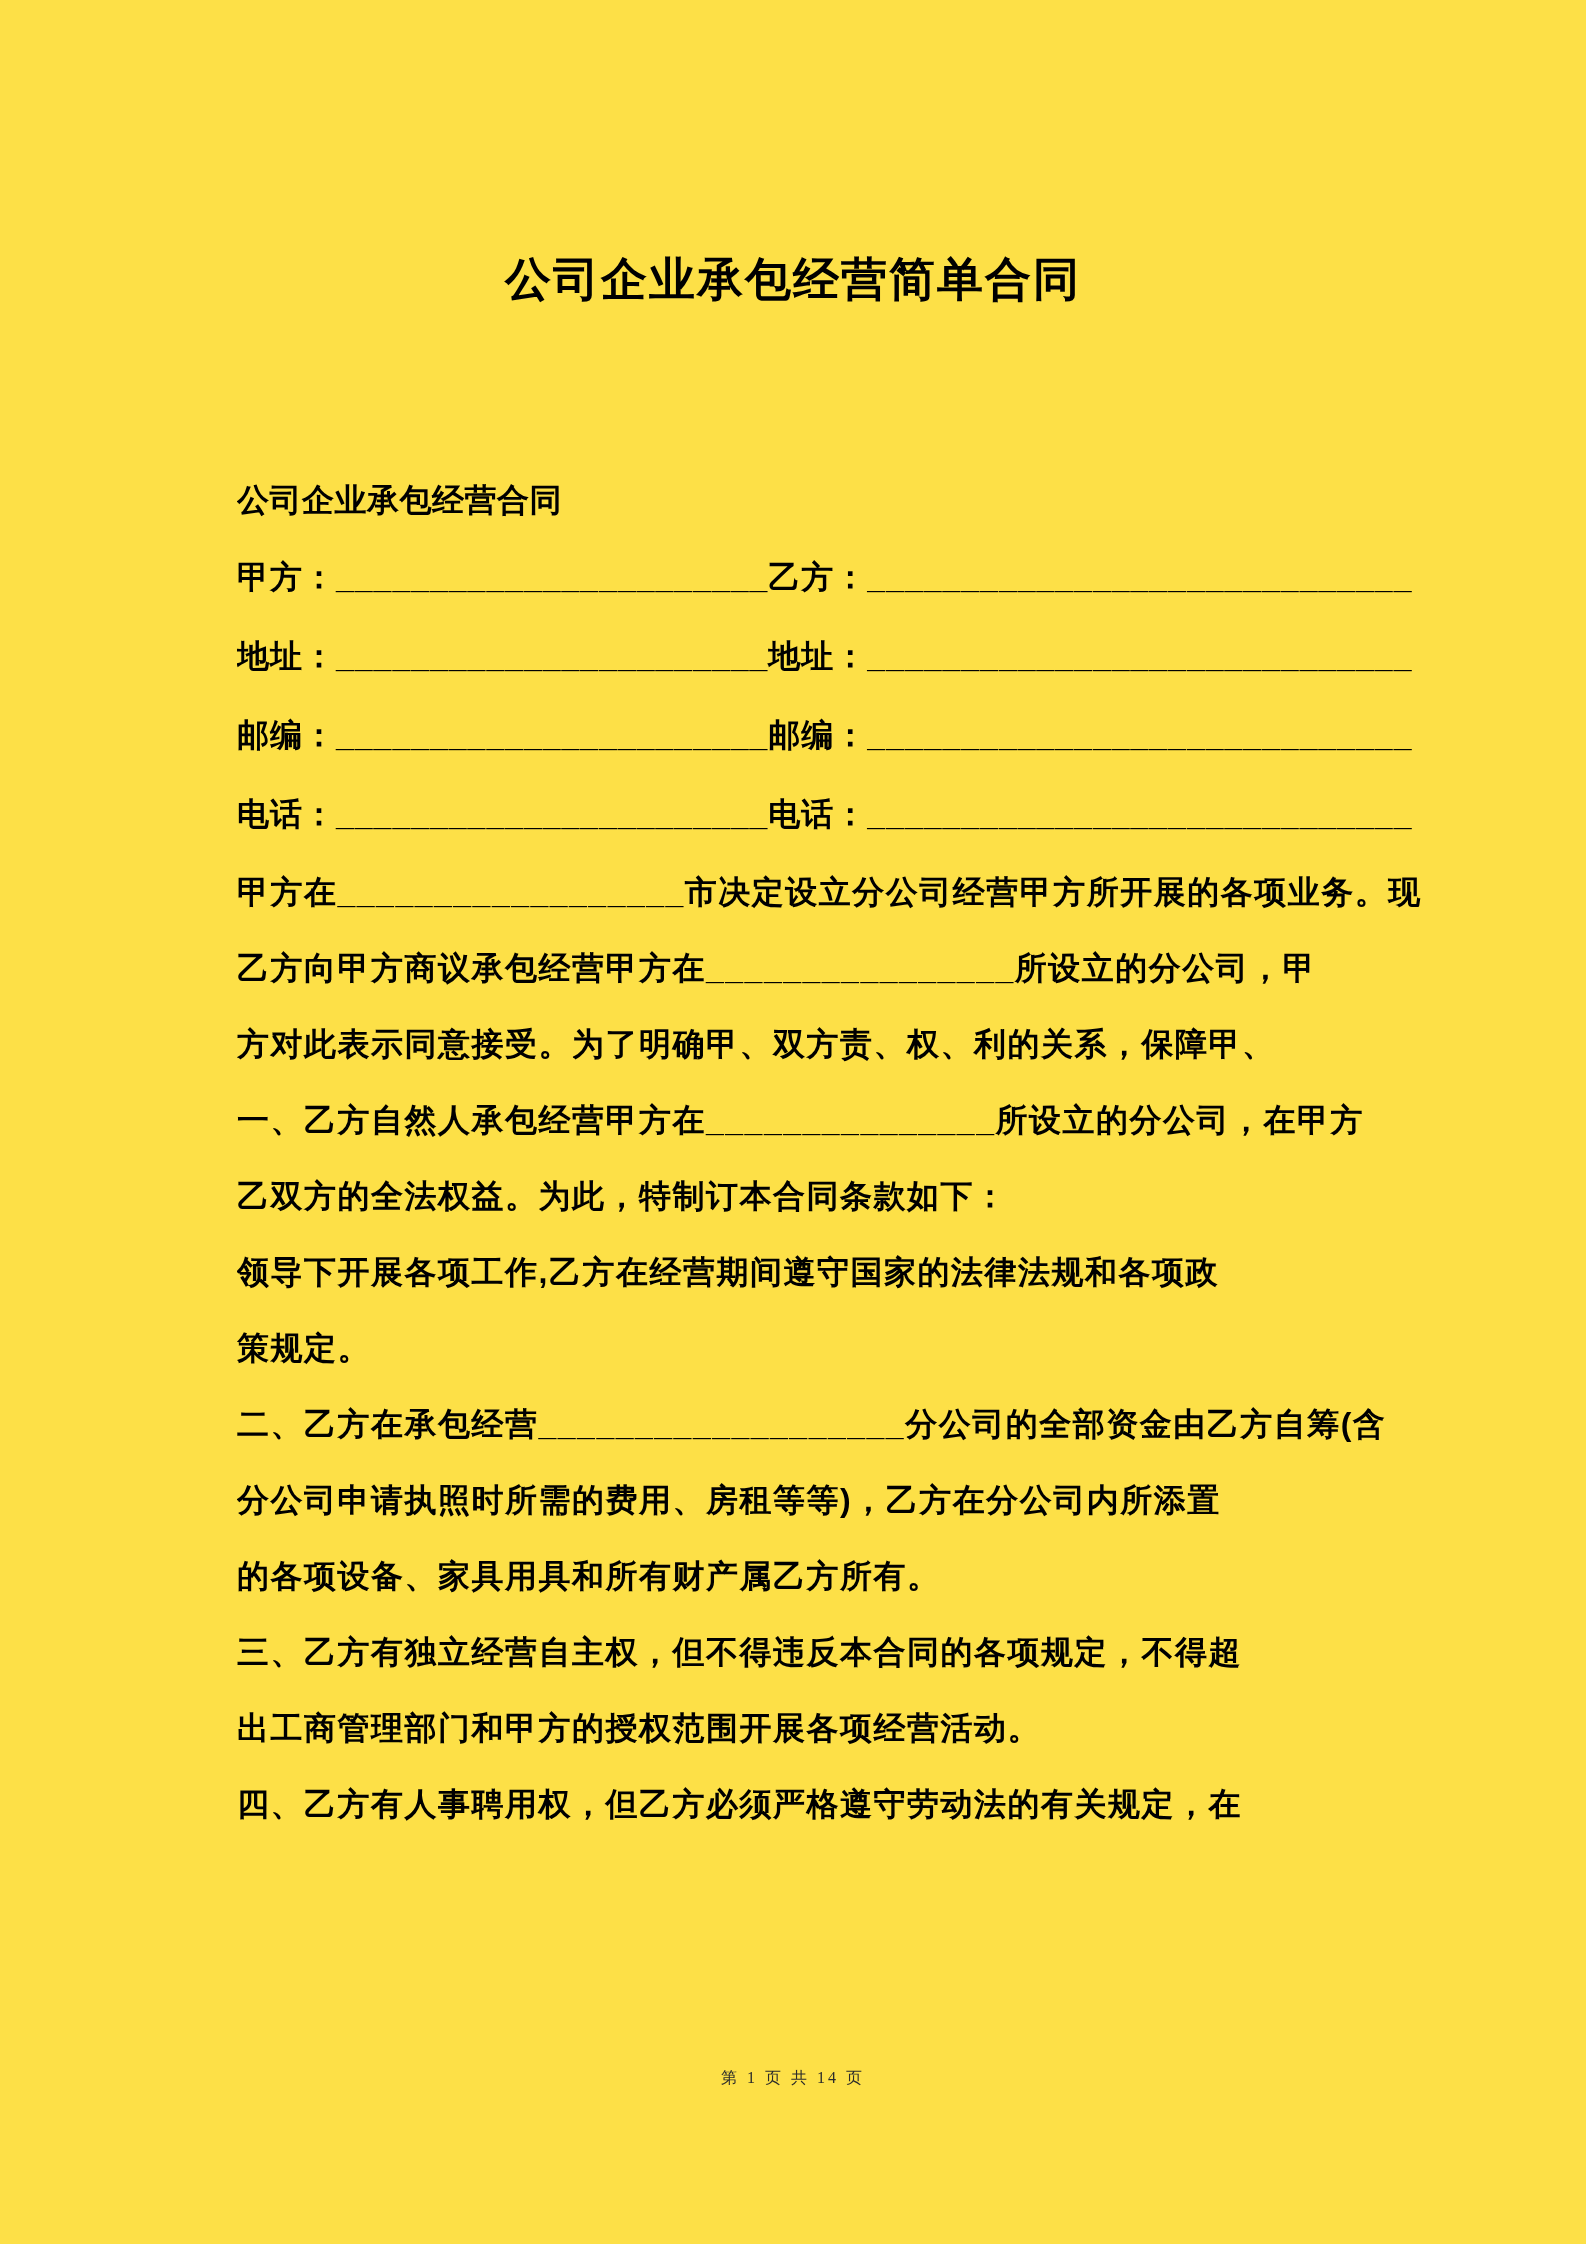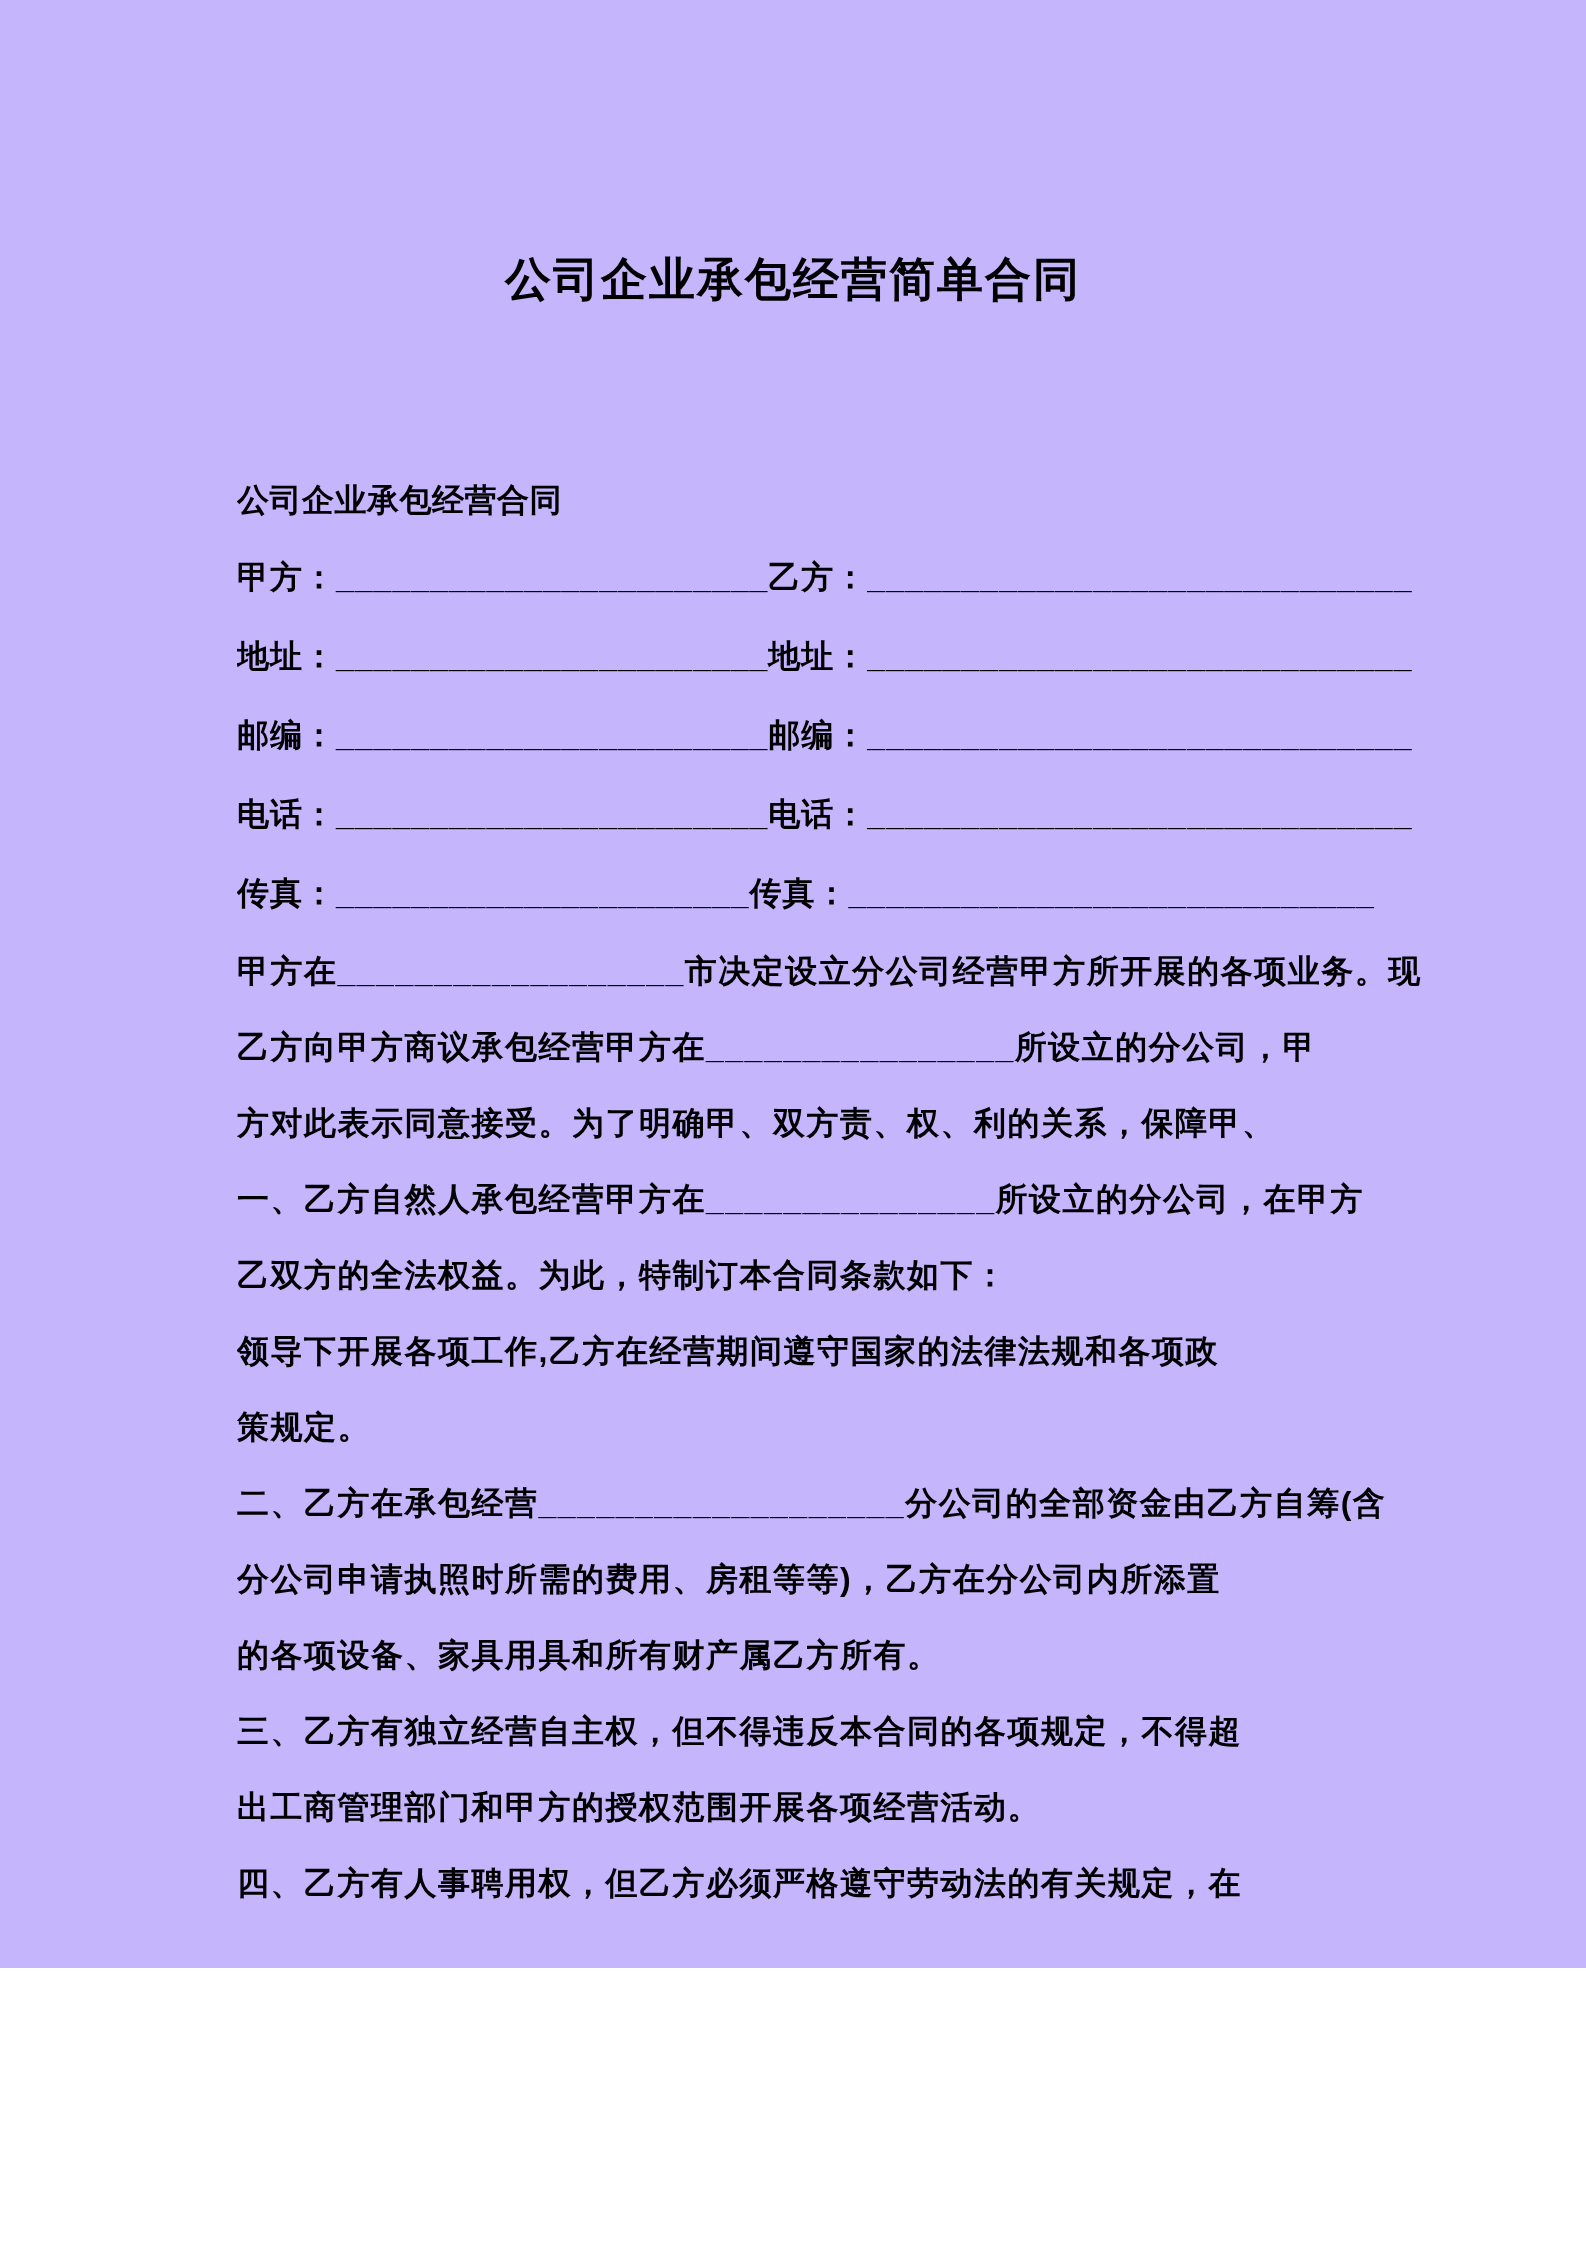--- a/index.html
+++ b/index.html
@@ -3,22 +3,22 @@
 <meta charset="utf-8">
 <style>
   html, body {
     margin: 0;
     padding: 0;
     background: #ffffff;
   }
   .page {
     position: relative;
     width: 1586px;
-    height: 1968px;
-    background: #c4b5fd;
+    height: 2244px;
+    background: #fde047;
     box-sizing: border-box;
     font-family: "Liberation Sans", sans-serif;
     color: #000000;
     overflow: hidden;
   }
   .doc-title {
     margin: 0;
     padding-top: 252px;
     text-align: center;
     font-size: 46px;
@@ -70,21 +70,20 @@
   <h1 class="doc-title">公司企业承包经营简单合同</h1>
 
   <div class="doc-body">
 
     <p class="line heading-line">公司企业承包经营合同</p>
 
     <p class="line party-line">甲方：_______________________乙方：_____________________________</p>
     <p class="line party-line">地址：_______________________地址：_____________________________</p>
     <p class="line party-line">邮编：_______________________邮编：_____________________________</p>
     <p class="line party-line">电话：_______________________电话：_____________________________</p>
-    <p class="line party-line">传真：______________________传真：____________________________</p>
 
     <p class="line">甲方在__________________市决定设立分公司经营甲方所开展的各项业务。现</p>
     <p class="line">乙方向甲方商议承包经营甲方在________________所设立的分公司，甲</p>
     <p class="line">方对此表示同意接受。为了明确甲、双方责、权、利的关系，保障甲、</p>
     <p class="line">一、乙方自然人承包经营甲方在_______________所设立的分公司，在甲方</p>
     <p class="line">乙双方的全法权益。为此，特制订本合同条款如下：</p>
     <p class="line">领导下开展各项工作,乙方在经营期间遵守国家的法律法规和各项政</p>
     <p class="line">策规定。</p>
     <p class="line">二、乙方在承包经营___________________分公司的全部资金由乙方自筹(含</p>
     <p class="line">分公司申请执照时所需的费用、房租等等)，乙方在分公司内所添置</p>

